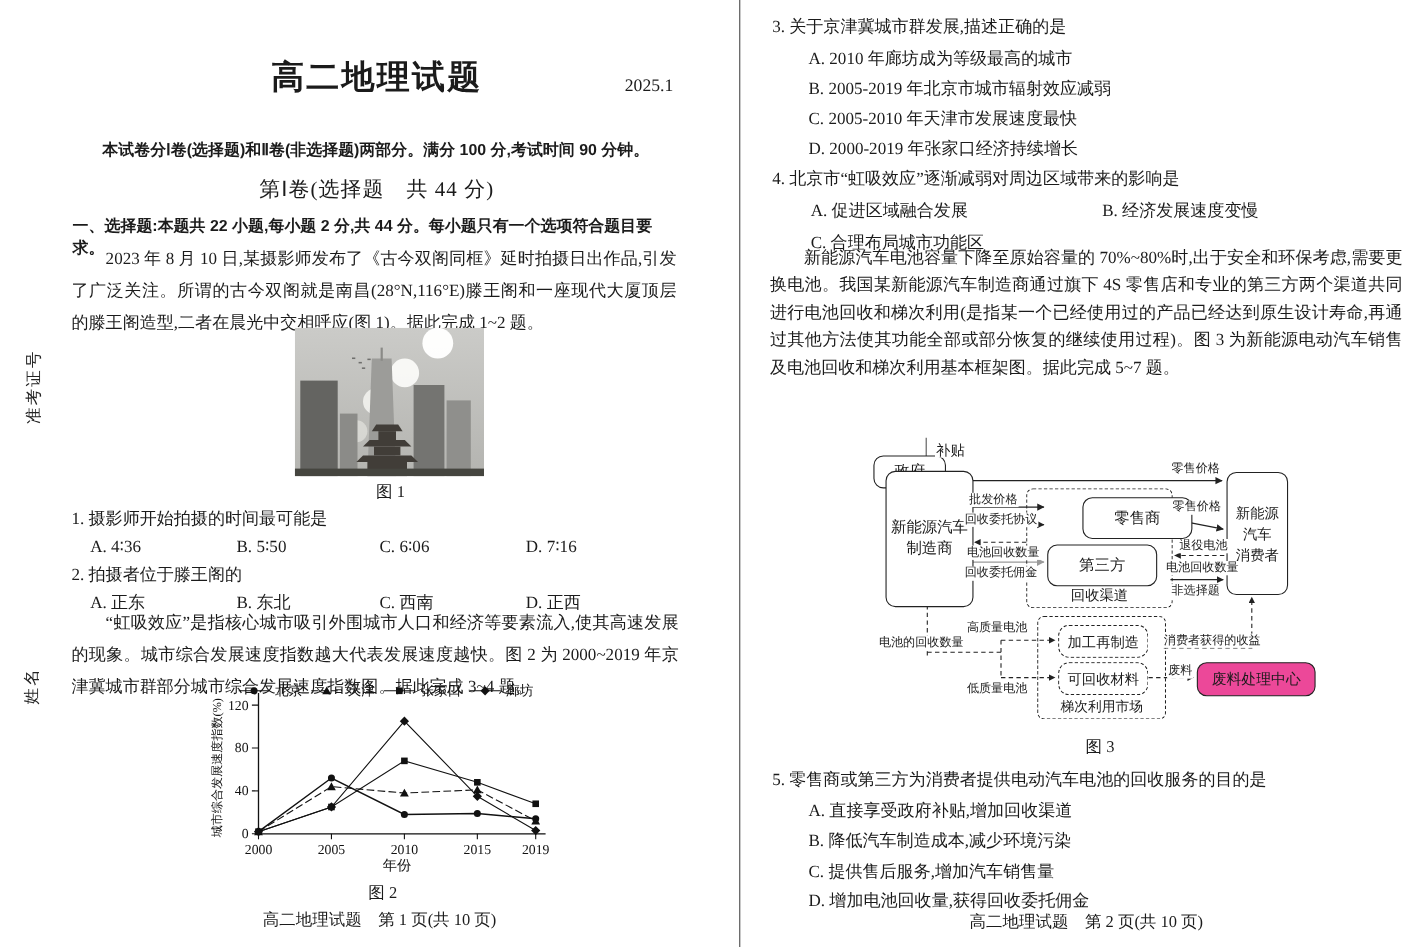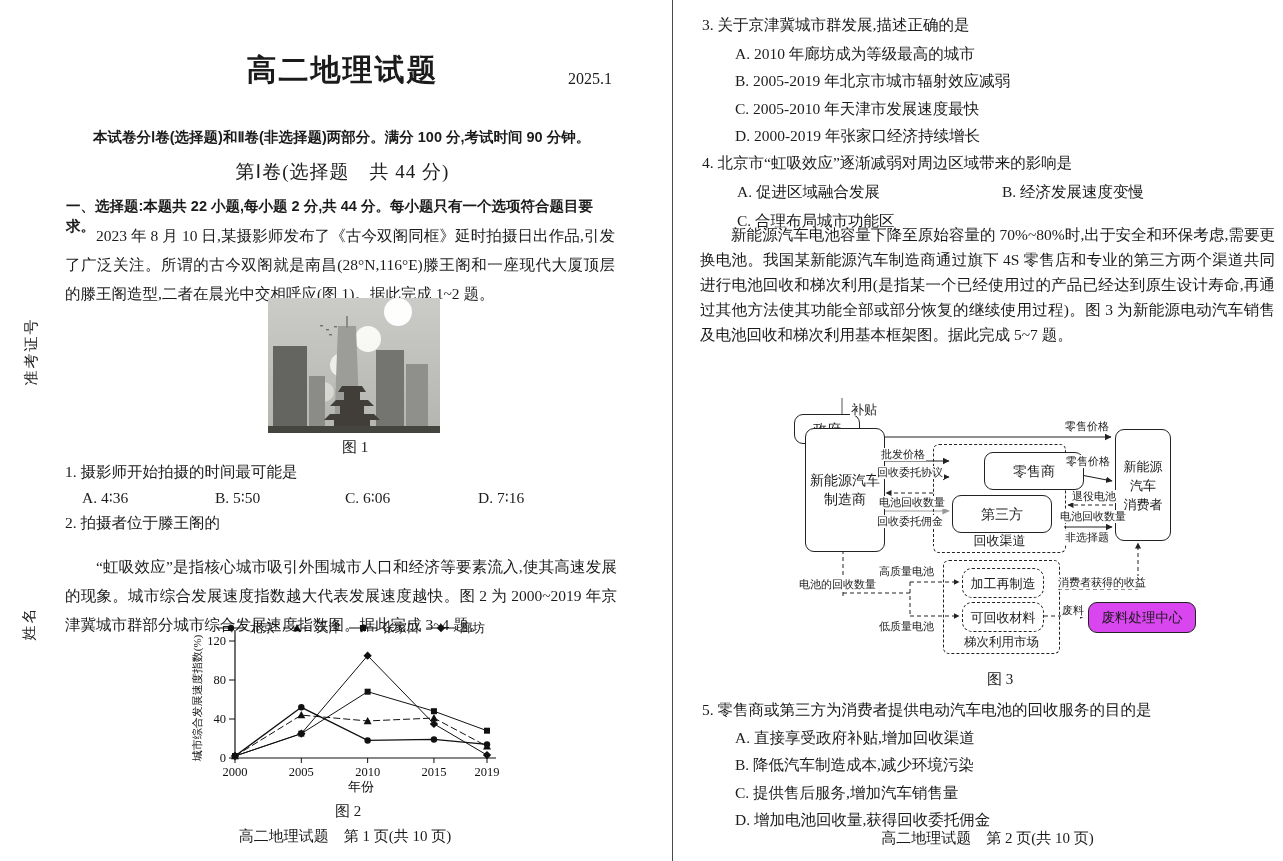--- a/index.html
+++ b/index.html
@@ -23,21 +23,21 @@
   .vertical-label{white-space:nowrap;font-size:15px;letter-spacing:2px;color:#222;}
   .divider{position:absolute;left:672px;top:0;width:1px;height:861px;background:#4a4a4a;}
 
   
   #diagram{position:absolute;left:730px;top:365px;width:480px;height:300px;font-family:"Liberation Serif",serif;}
   .dnode{position:absolute;border:1.3px solid #222;border-radius:9px;background:#fff;
          display:flex;align-items:center;justify-content:center;text-align:center;
          white-space:pre-line;font-size:14px;line-height:19px;}
   .dnode.small{font-size:13px;}
   .dnode.dashedbox{border:1px dashed #222;border-radius:10px;}
-  .dnode.gray{background:#d946ef;font-size:13.5px;}
+  .dnode.gray{background:#ec4899;font-size:13.5px;}
   .dcontainer{position:absolute;border:1px dashed #222;border-radius:6px;background:transparent;}
   .dclabel{position:absolute;left:0;right:0;bottom:2px;text-align:center;font-size:13px;}
   .dlbl{position:absolute;font-size:11px;line-height:13px;background:#fff;padding:0 1px;white-space:nowrap;}
   .dlbl.big{font-size:13px;}
   #diagram svg{position:absolute;left:0;top:0;pointer-events:none;}
 
   #fig2svg text{font-family:"Liberation Serif",serif;fill:#111;}
 </style>
 </head>
 <body>
@@ -101,20 +101,26 @@
   <div class="opt-grid4">
     <span>A. 4∶36</span>
     <span>B. 5∶50</span>
     <span>C. 6∶06</span>
     <span>D. 7∶16</span>
   </div>
 </div>
 
 <div class="abs" style="left:65px;top:509px;width:560px;">
   <div class="stem">2. 拍摄者位于滕王阁的</div>
+  <div class="opt-grid4">
+    <span>A. 正东</span>
+    <span>B. 东北</span>
+    <span>C. 西南</span>
+    <span>D. 正西</span>
+  </div>
 </div>
 
 <div class="abs passage" style="left:65px;top:552px;width:552px;line-height:29px;">“虹吸效应”是指核心城市吸引外围城市人口和经济等要素流入,使其高速发展的现象。城市综合发展速度指数越大代表发展速度越快。图 2 为 2000~2019 年京津冀城市群部分城市综合发展速度指数图。据此完成 3~4 题。</div>
 
 <svg id="fig2svg" class="abs" style="left:165px;top:620px;" width="390" height="200" viewBox="0 0 390 200">
     <path d="M70 10 V138 M70 138 H331" stroke="#111" fill="none" stroke-width="1.2"></path>
     <line x1="64" y1="138" x2="70" y2="138" stroke="#111" stroke-width="1"></line>
     <text x="61" y="142" text-anchor="end" font-size="12.5">0</text>
     <line x1="64" y1="99" x2="70" y2="99" stroke="#111" stroke-width="1"></line>
     <text x="61" y="103" text-anchor="end" font-size="12.5">40</text>

